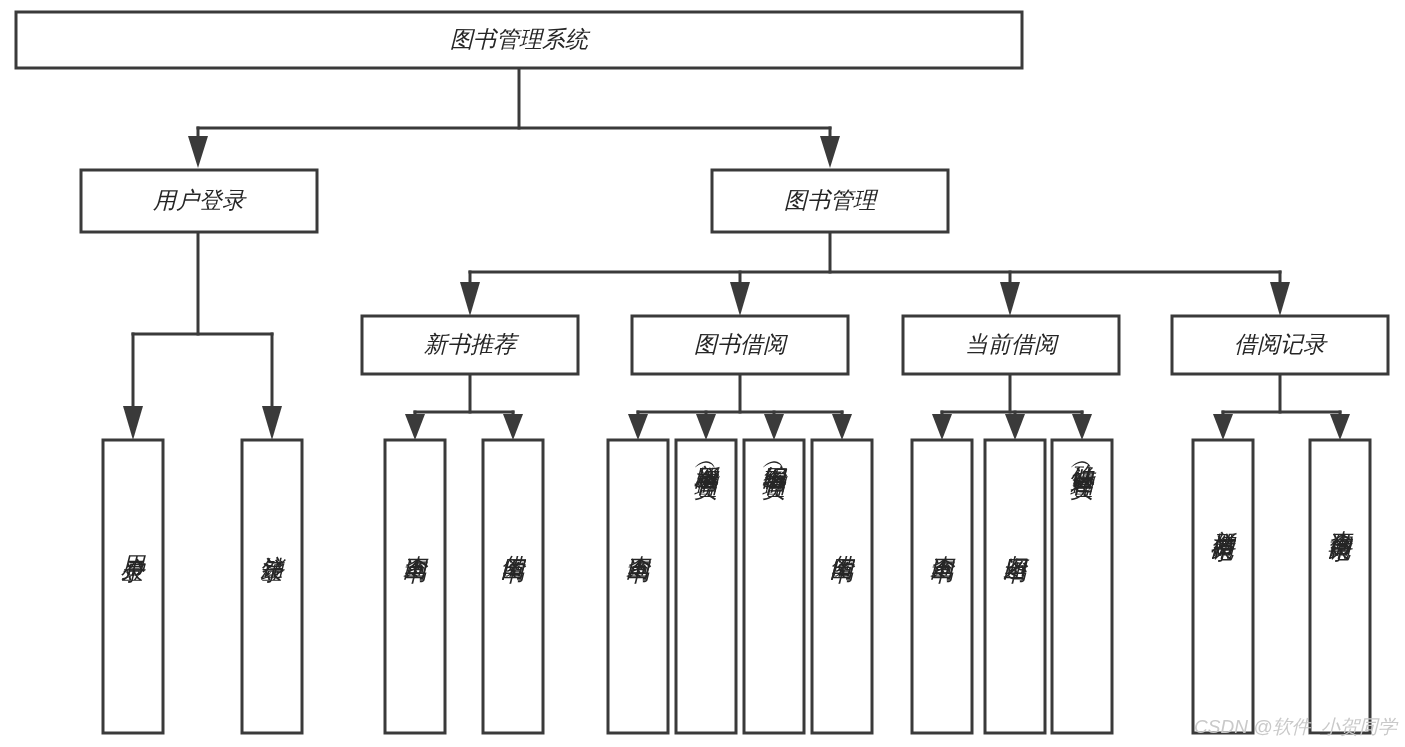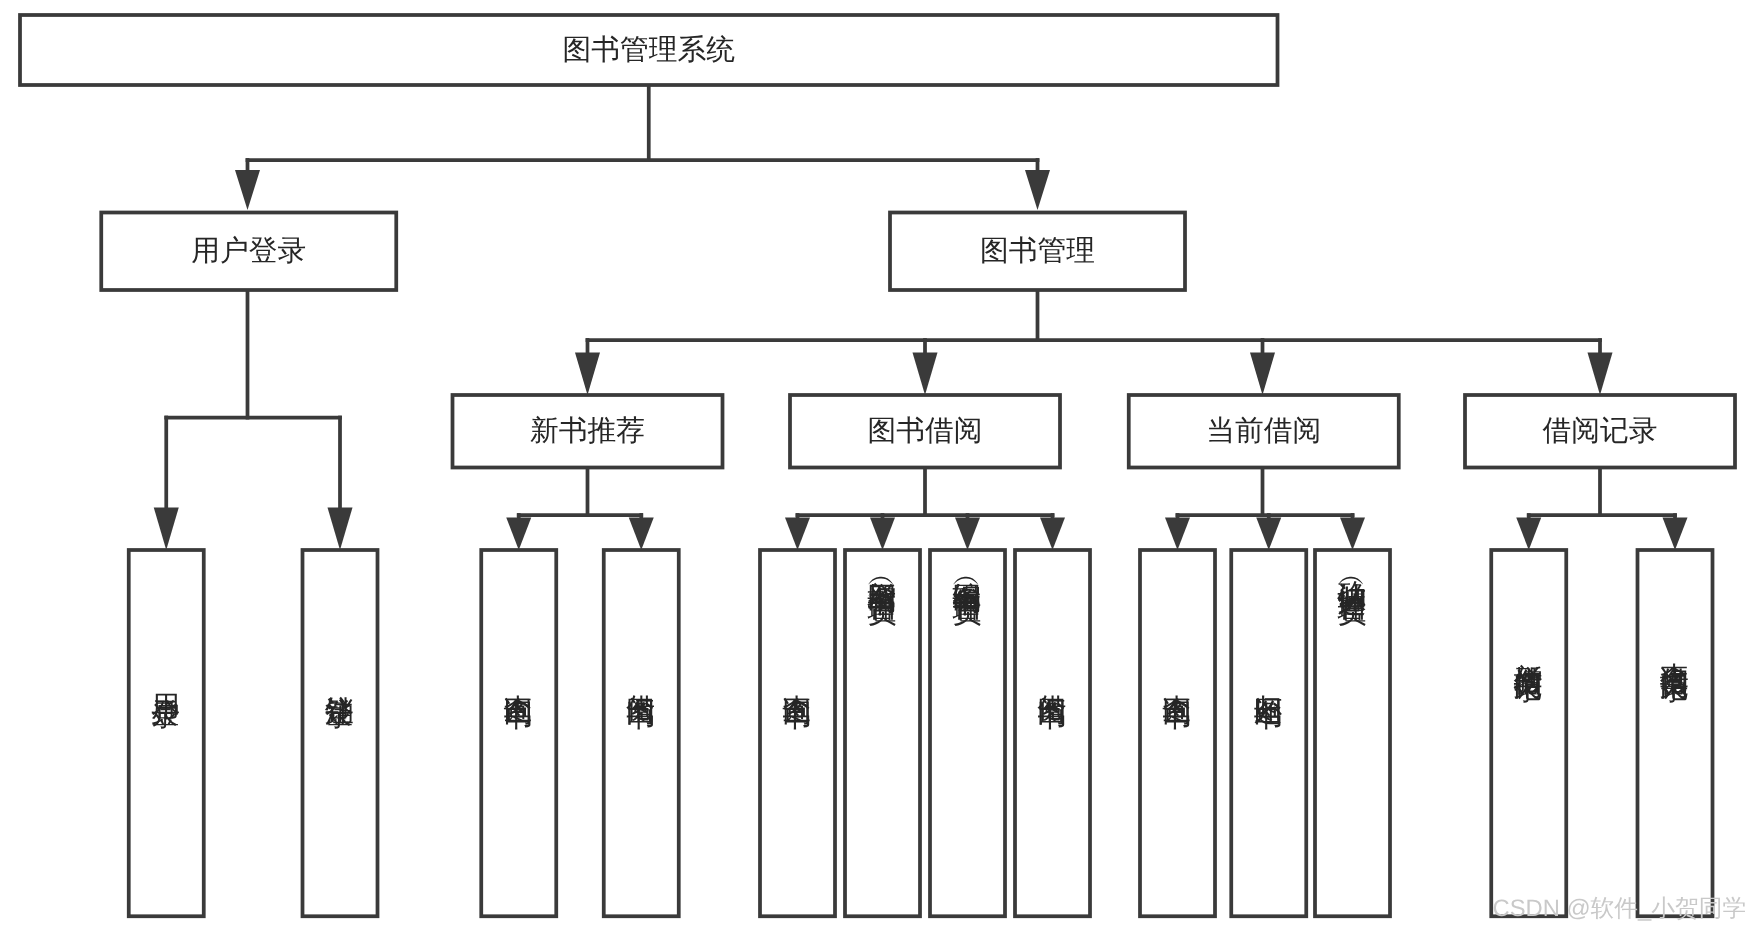--- a/index.html
+++ b/index.html
@@ -10,20 +10,21 @@
   }
   body {
     font-family: "Liberation Sans", "DejaVu Sans", sans-serif;
   }
   #diagram-root {
     position: relative;
     width: 1405px;
     height: 747px;
     background: #ffffff;
     overflow: hidden;
+    font-style: italic;
   }
   svg.diagram-canvas {
     position: absolute;
     left: 0;
     top: 0;
     width: 1405px;
     height: 747px;
   }
   .node-box {
     fill: #ffffff;

